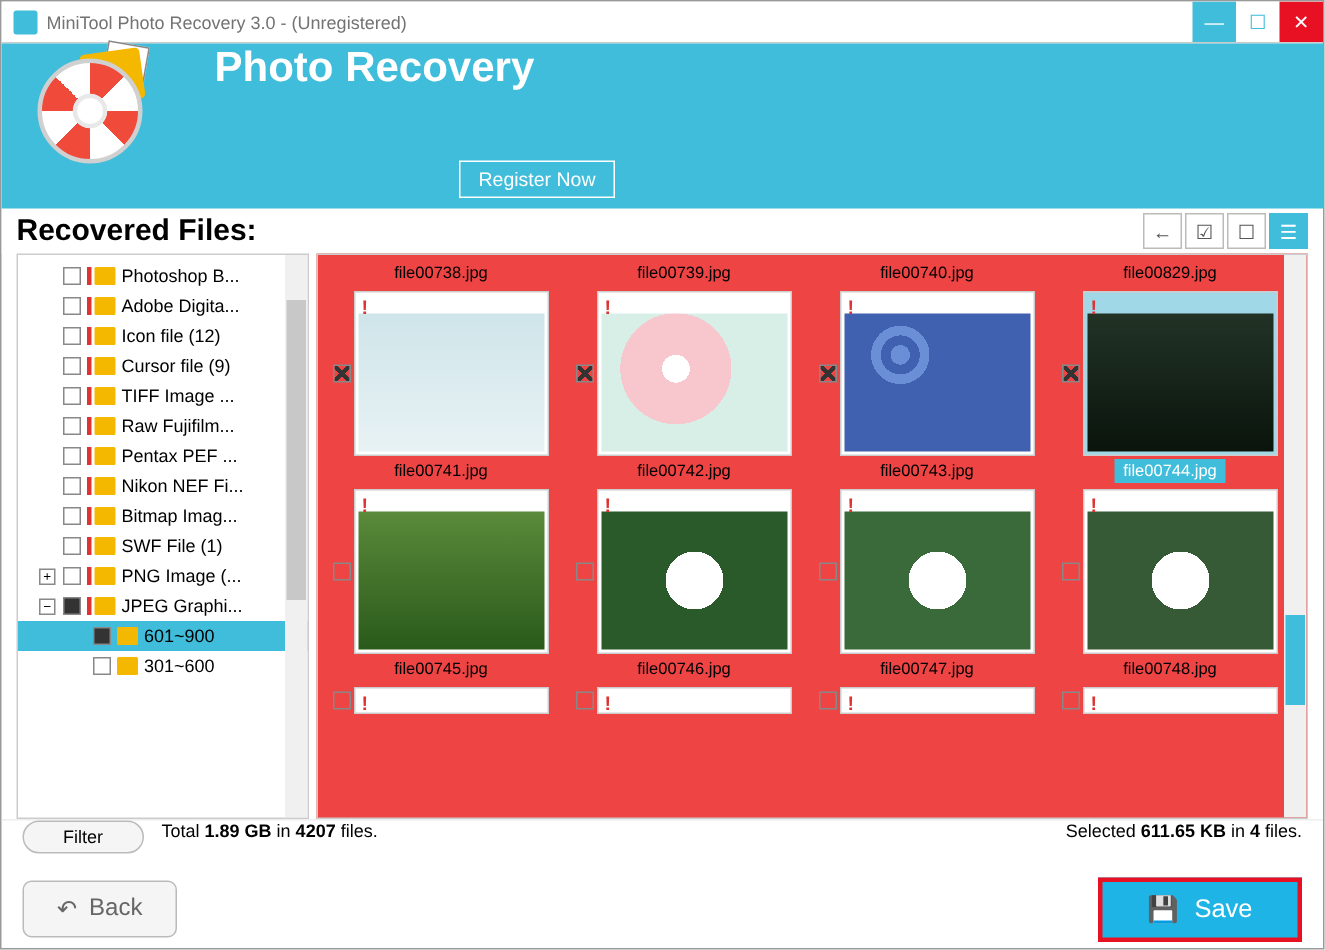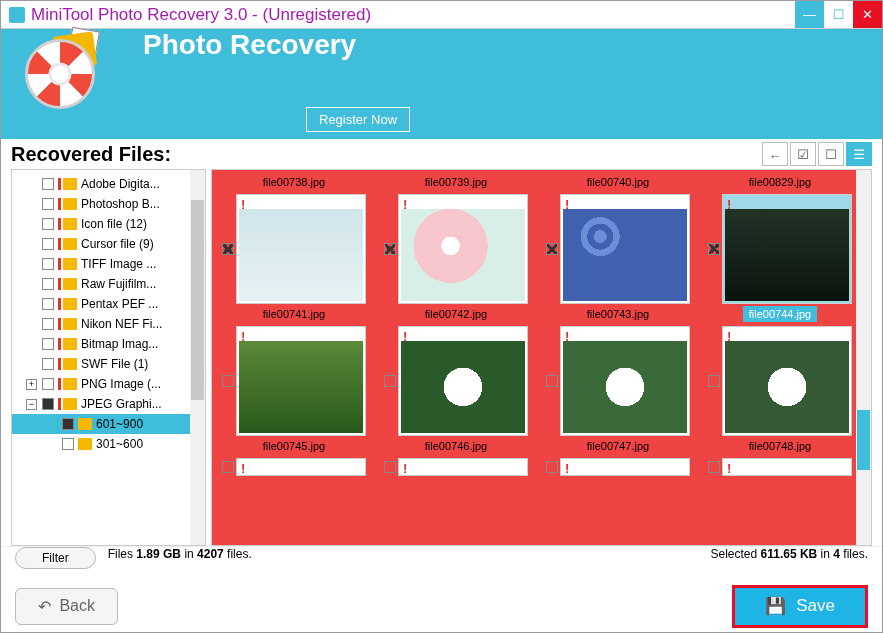--- a/index.html
+++ b/index.html
@@ -1,19 +1,19 @@
 <!DOCTYPE html>
 <html><head>
 <meta charset="utf-8">
 <style>
 *{box-sizing:border-box;margin:0;padding:0;font-family:Segoe UI,Arial,sans-serif}
 body{width:883px;height:633px;overflow:hidden;border:1px solid #999;background:#fff}
 .titlebar{height:28px;background:#fff;display:flex;align-items:center;padding-left:8px;border-bottom:1px solid #ccc}
 .titlebar .icon{width:16px;height:16px;background:#3fbdda;border-radius:2px;margin-right:6px}
-.titlebar .title{font-size:17px;color:#a21caf}
+.titlebar .title{font-size:12px;color:#737373}
 .win-ctrls{margin-left:auto;display:flex}
 .win-ctrls div{width:29px;height:27px;display:flex;align-items:center;justify-content:center;font-size:13px;cursor:pointer}
 .wc-min{background:#3fbdda;color:#fff}
 .wc-max{background:#fff;color:#3fbdda}
 .wc-close{background:#e81123;color:#fff}
 .banner{height:110px;background:#3fbdda;display:flex;align-items:flex-start;padding-left:24px;position:relative}
 .logo{width:90px;height:80px;margin-right:28px;position:relative}
 .lifesaver{width:70px;height:70px;border-radius:50%;background:radial-gradient(circle,#fff 0 18%,#e8e8e8 20% 25%,transparent 26%),conic-gradient(#f04a3a 0 45deg,#fff 45deg 90deg,#f04a3a 90deg 135deg,#fff 135deg 180deg,#f04a3a 180deg 225deg,#fff 225deg 270deg,#f04a3a 270deg 315deg,#fff 315deg 360deg);border:3px solid #d0d0d0;position:absolute;bottom:0;left:0}
 .folder{width:40px;height:34px;background:#f5b800;border-radius:3px;position:absolute;top:5px;left:30px;transform:rotate(-8deg)}
 .photo{width:28px;height:25px;background:#fff;border:1px solid #888;position:absolute;top:0;left:45px;transform:rotate(10deg)}
@@ -90,27 +90,27 @@
   </div>
 </div>
 
 <div class="content">
   <div class="tree">
     <div class="tree-inner" id="tree-inner">
         <div class="tree-item">
           <span class="chk"></span>
           <span class="bar"></span>
           <span class="fold"></span>
+          <span>Photoshop B...</span>
+        </div>
+        <div class="tree-item">
+          <span class="chk"></span>
+          <span class="bar"></span>
+          <span class="fold"></span>
           <span>Adobe Digita...</span>
-        </div>
-        <div class="tree-item">
-          <span class="chk"></span>
-          <span class="bar"></span>
-          <span class="fold"></span>
-          <span>Photoshop B...</span>
         </div>
         <div class="tree-item">
           <span class="chk"></span>
           <span class="bar"></span>
           <span class="fold"></span>
           <span>Icon file (12)</span>
         </div>
         <div class="tree-item">
           <span class="chk"></span>
           <span class="bar"></span>
@@ -311,21 +311,21 @@
       </div>
     <div class="grid-scroll">
         <div class="grid-thumb"></div>
       </div>
   </div>
 </div>
 
 <div class="statusbar">
   <button class="filter">Filter</button>
   <span>
-    <span>Files </span><b>1.89 GB</b><span> in </span><b>4207</b><span> files.</span>
+    <span>Total </span><b>1.89 GB</b><span> in </span><b>4207</b><span> files.</span>
   </span>
   <span style="margin-left:auto">
     <span>Selected </span><b>611.65 KB</b><span> in </span><b>4</b><span> files.</span>
   </span>
 </div>
 
 <div class="bottom">
   <button class="back">
     <span>↶</span>
     <span>Back</span>

